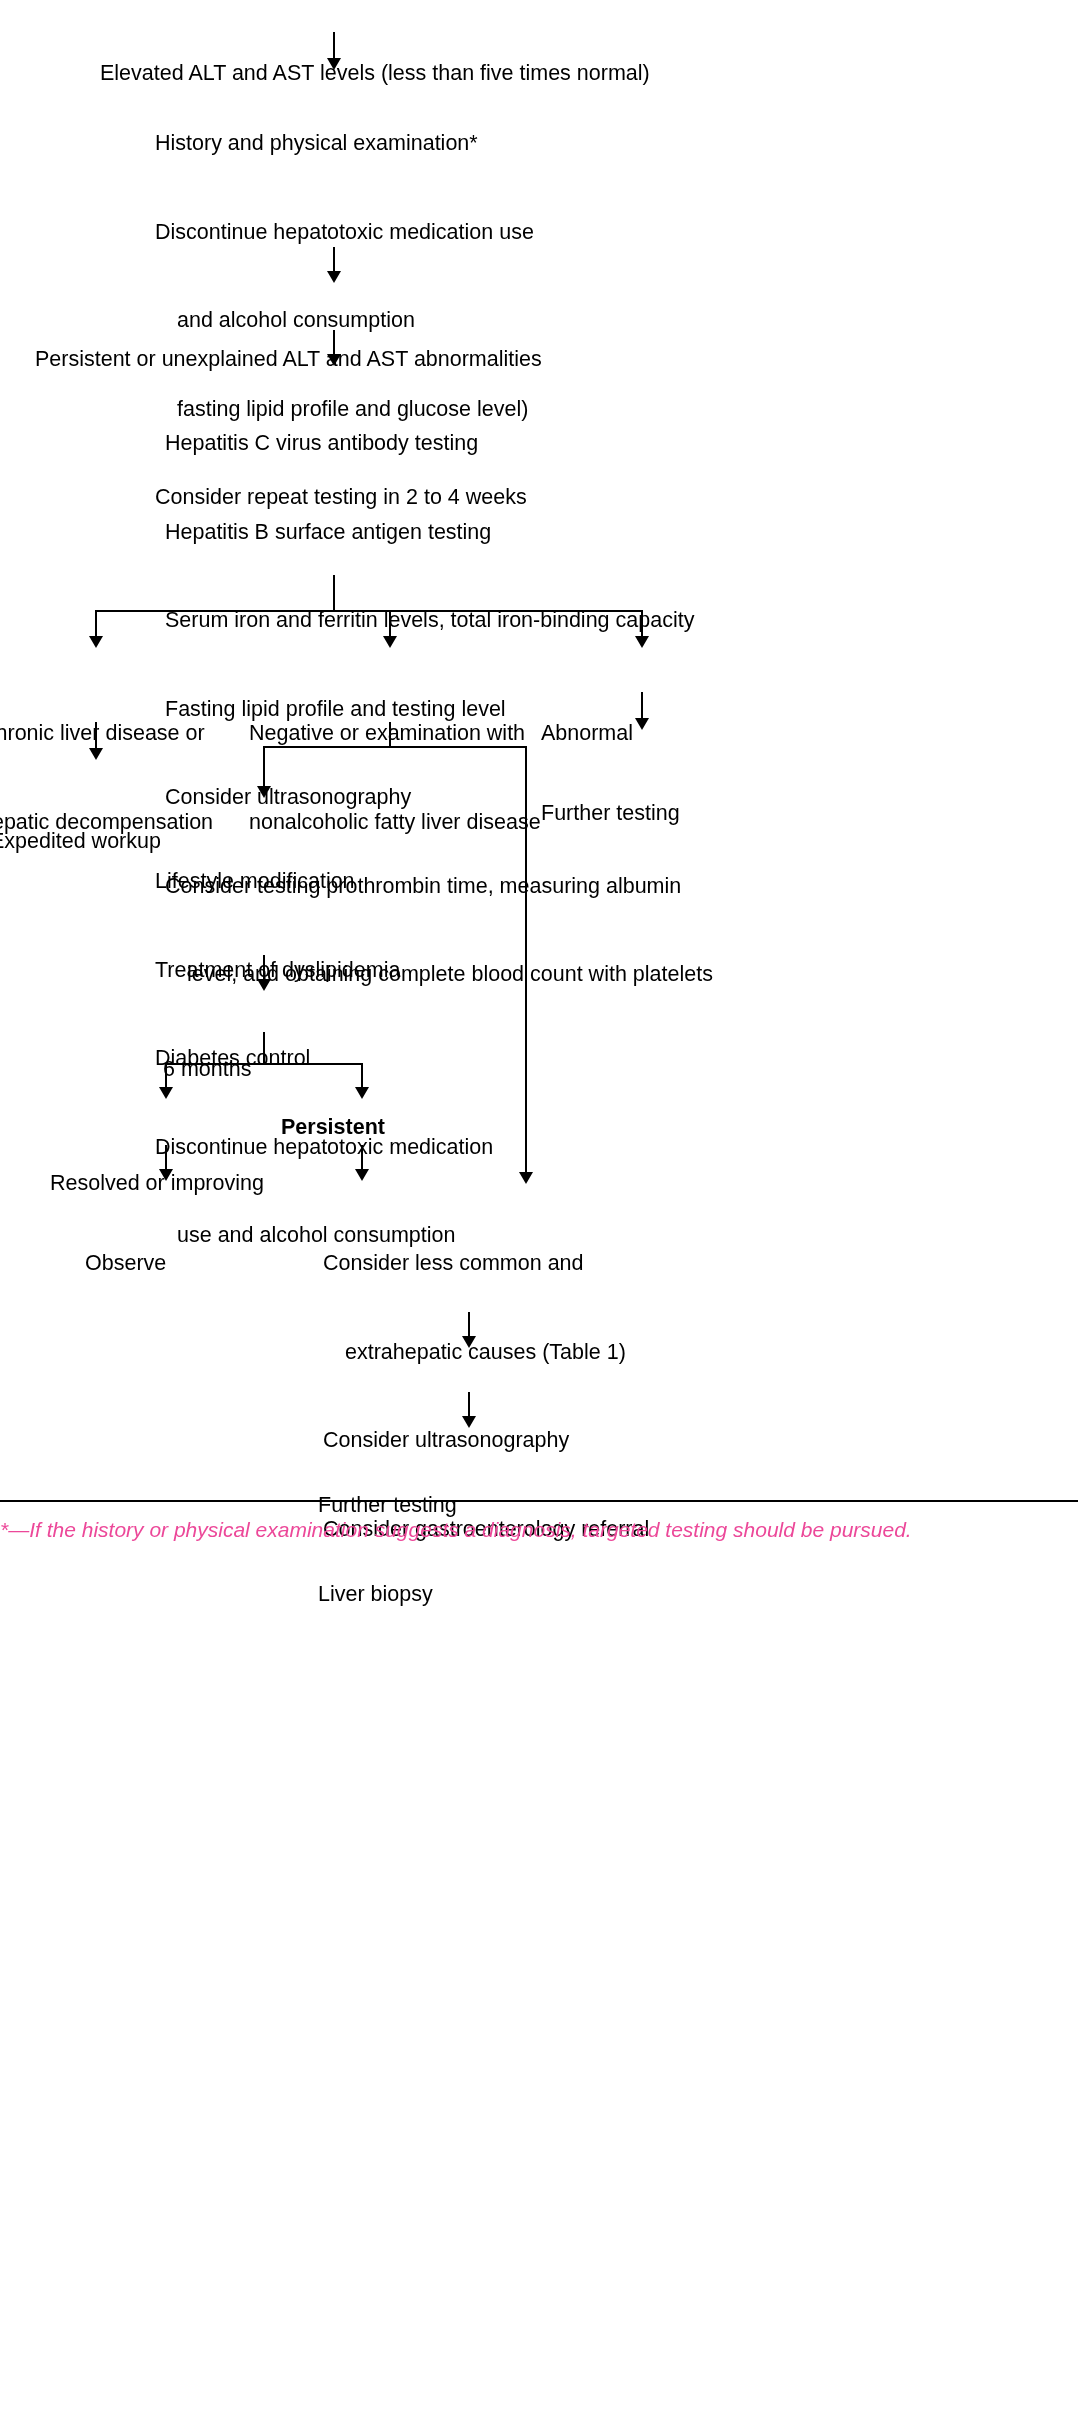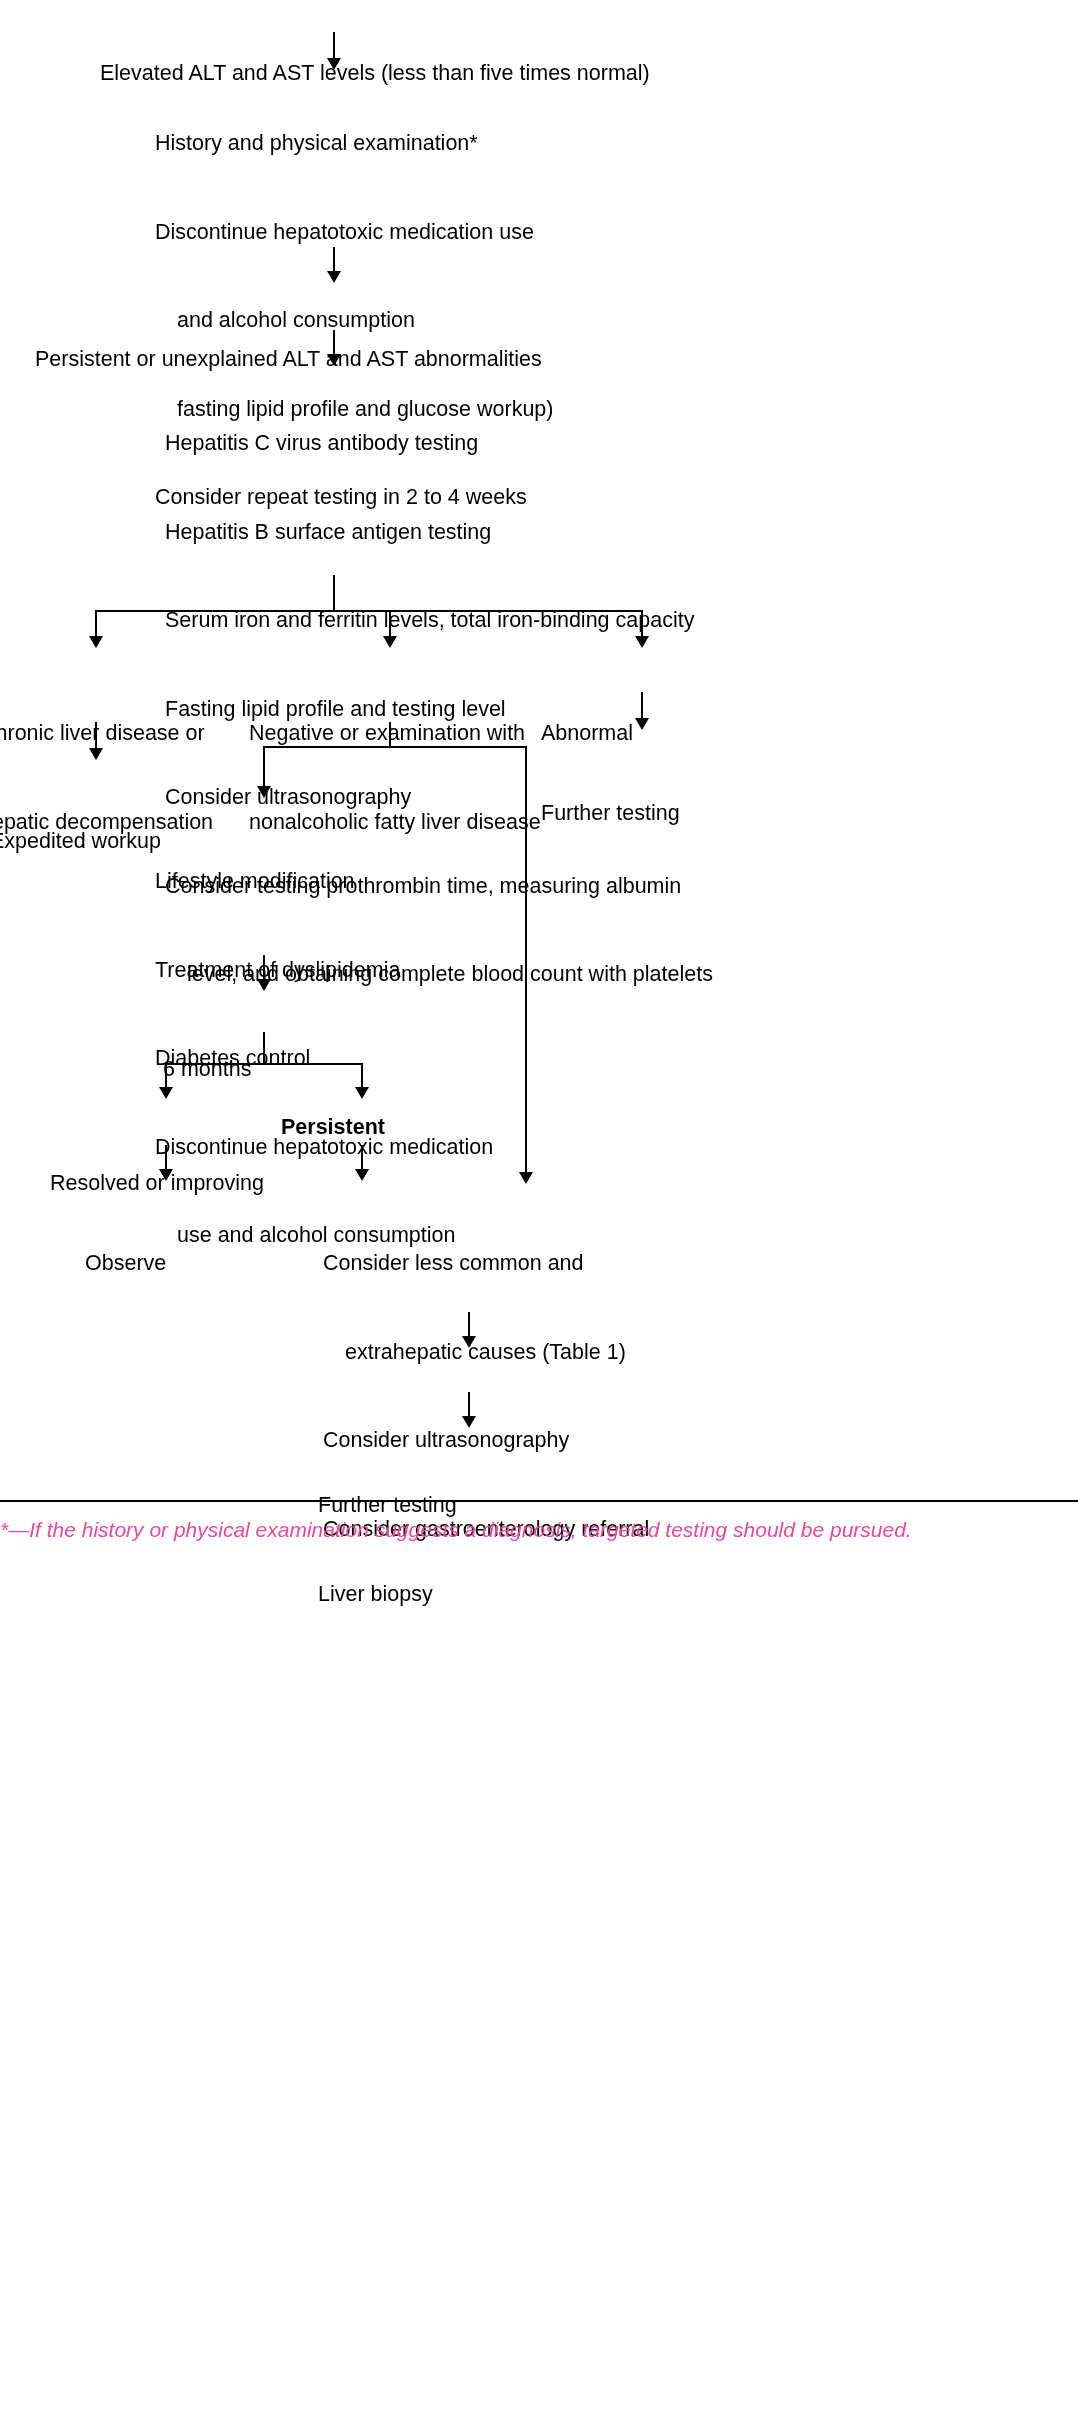--- a/index.html
+++ b/index.html
@@ -68,21 +68,21 @@
     <span class="ln">Elevated ALT and AST levels (less than five times normal)</span>
   </div>
 
   <div class="vline" style="left:333px; top:32px; height:30px;"></div>
   <div class="arrowhead" style="left:327px; top:58px;"></div>
 
   <div class="node" style="left:155px; top:70px; width:600px;">
     <span class="ln">History and physical examination*</span>
     <span class="ln">Discontinue hepatotoxic medication use</span>
     <span class="ln ind">and alcohol consumption</span>
-    <span class="ln ind">fasting lipid profile and glucose workup)</span>
+    <span class="ln ind">fasting lipid profile and glucose level)</span>
     <span class="ln">Consider repeat testing in 2 to 4 weeks</span>
   </div>
 
   <div class="vline" style="left:333px; top:247px; height:28px;"></div>
   <div class="arrowhead" style="left:327px; top:271px;"></div>
 
   <div class="node center" style="left:35px; top:286px; width:600px;">
     <span class="ln">Persistent or unexplained ALT and AST abnormalities</span>
   </div>
 

